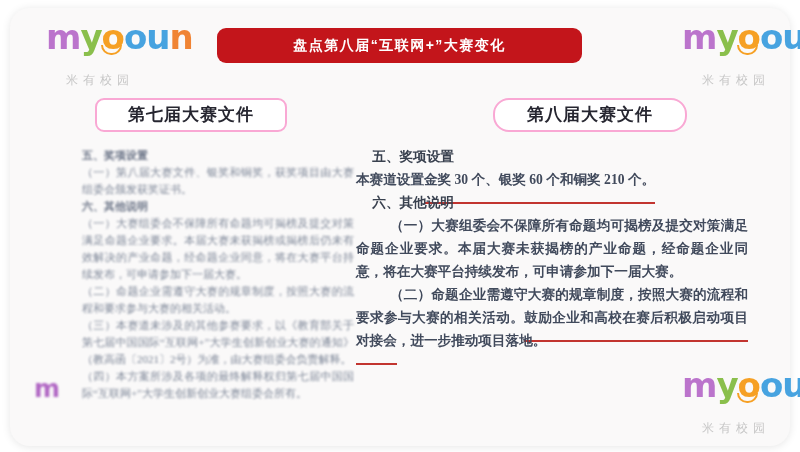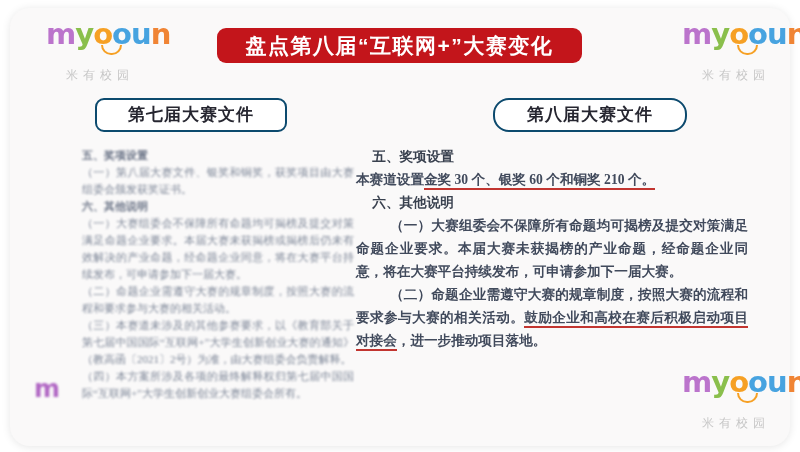--- a/index.html
+++ b/index.html
@@ -10,21 +10,21 @@
   }
   .card{
     position:absolute;left:10px;top:8px;width:780px;height:438px;
     background:#faf9f9;border-radius:20px;
     box-shadow:0 1px 8px rgba(0,0,0,.10);
     filter:blur(0.3px);
   }
   
   .logo{position:absolute;}
   .logo-text{
-    font-family:"DejaVu Sans",sans-serif;font-weight:bold;font-size:29px;
+    font-family:"DejaVu Sans",sans-serif;font-weight:bold;font-size:34px;
     letter-spacing:-1px;line-height:1;position:relative;display:inline-block;
     filter:blur(0.5px);
   }
   .logo-smile{
     position:absolute;left:55px;top:25px;width:17px;height:8px;
     border:2.5px solid #f6a024;border-top:none;border-radius:0 0 16px 16px;
   }
   .logo-sub{
     font-size:12px;color:#c6c6c6;letter-spacing:5px;margin-top:18px;
     margin-left:20px;filter:blur(0.6px);white-space:nowrap;
@@ -33,26 +33,26 @@
   .logo-tr{left:682px;top:20px;}
   .logo-br{left:682px;top:368px;}
   .watermark-m{
     position:absolute;left:34px;top:374px;font-family:"DejaVu Sans",sans-serif;
     font-weight:bold;font-size:25px;color:#b168c4;filter:blur(0.8px);
   }
   
   .banner{
     position:absolute;left:217px;top:28px;width:365px;height:35px;
     background:#c3151b;border-radius:9px;color:#ffffff;
-    font-size:21px;font-weight:bold;letter-spacing:1.5px;
+    font-size:14px;font-weight:bold;letter-spacing:1.5px;
     line-height:35px;text-align:center;filter:blur(0.4px);
   }
   .doc-header{
     position:absolute;top:98px;height:30px;background:#ffffff;
-    border:2px solid #0c4a6e;border-radius:9px;
+    border:2px solid #f9a8d4;border-radius:9px;
     font-size:17px;font-weight:bold;color:#262630;letter-spacing:1px;
     line-height:30px;text-align:center;filter:blur(0.4px);
   }
   .doc-header.left{left:95px;width:188px;}
   .doc-header.right{left:493px;width:190px;border-radius:16px;}
   
   .left-doc{
     position:absolute;left:82px;top:147px;width:272px;
     font-family:"Liberation Serif","DejaVu Serif",serif;
     font-size:11px;line-height:17px;color:#7e8798;
@@ -66,21 +66,21 @@
     font-family:"Liberation Serif","DejaVu Serif",serif;
     font-size:13.6px;line-height:23px;color:#414a5c;font-weight:600;
     text-align:justify;filter:blur(0.35px);
   }
   .right-doc p{margin:0;}
   .right-doc p.rd-h{font-weight:bold;padding-left:1.2em;color:#39414f;}
   .right-doc p.rd-p{text-indent:2.5em;}
   .right-doc p.rd-p.rd-noindent{text-indent:0;}
   .u-red{
     border-bottom:2.5px solid #c23530;
-    padding-bottom:1px;
+    padding-bottom:15px;
   }
 </style>
 </head>
 <body>
 
 <div class="card"></div>
 
 <div class="logo logo-tl">
   <div class="logo-text">
     <span class="logo-smile"></span>

